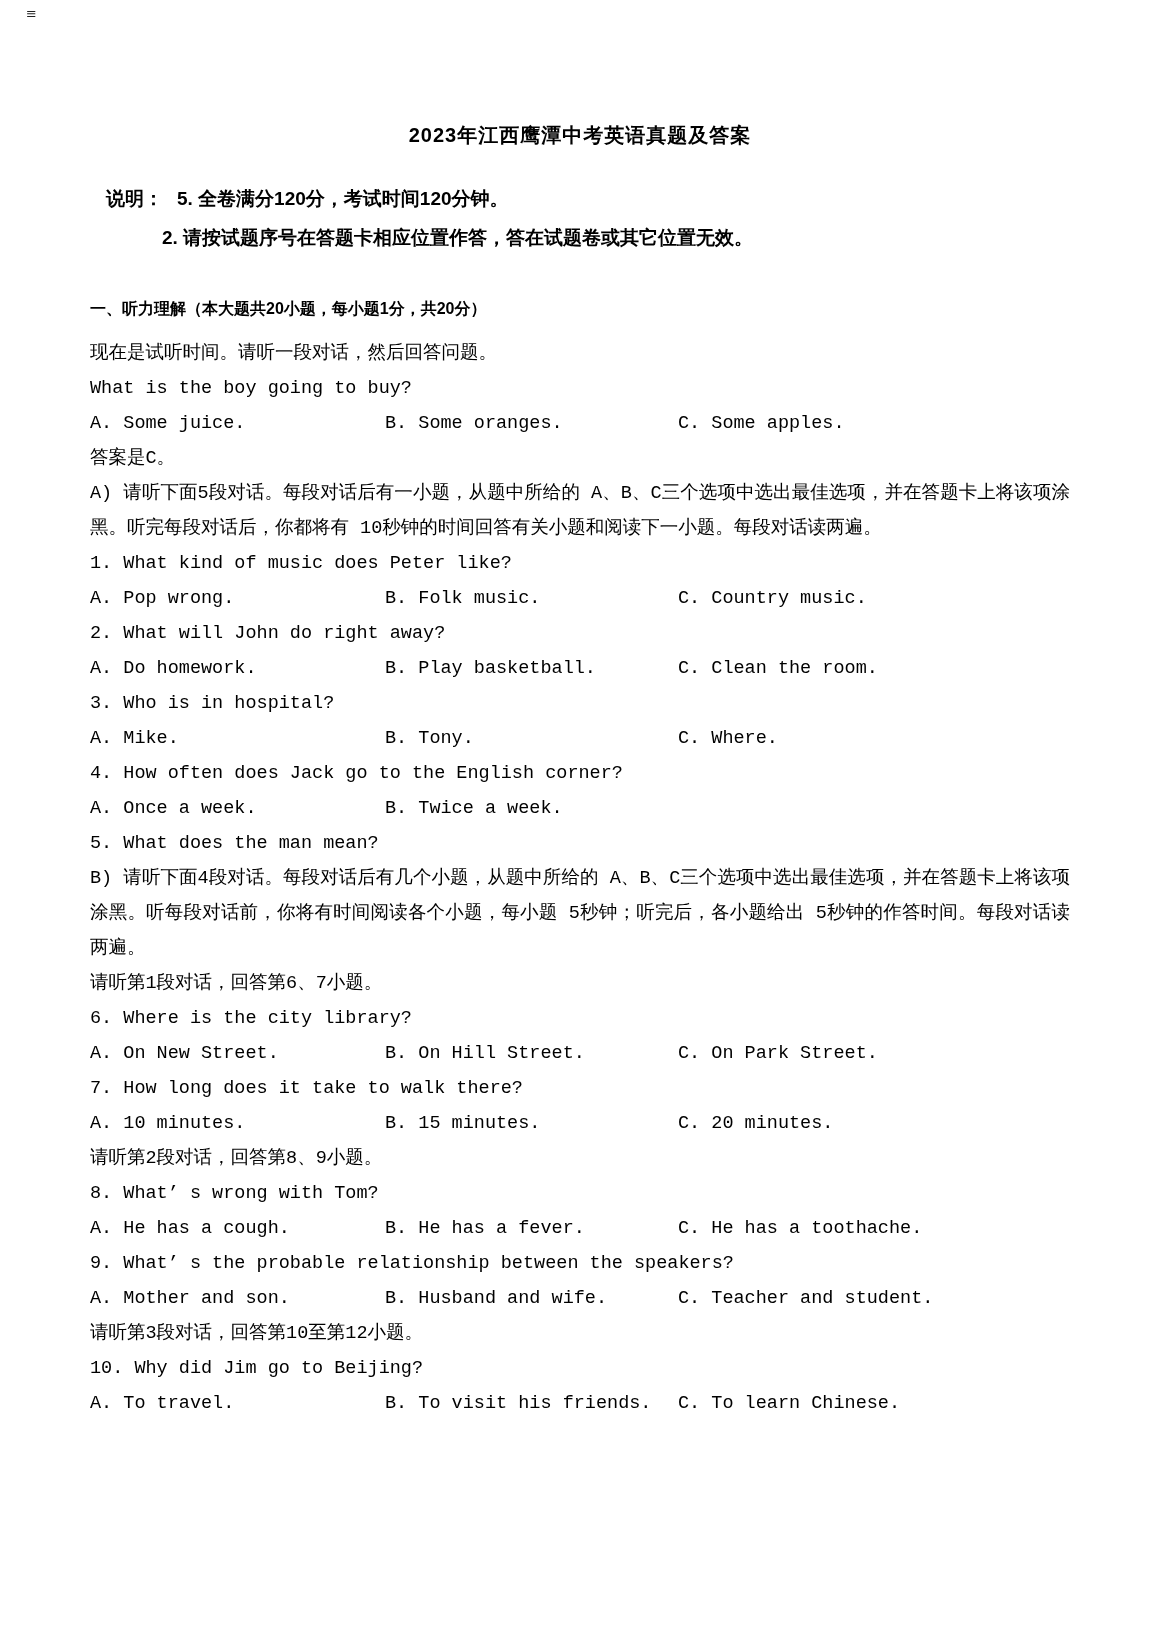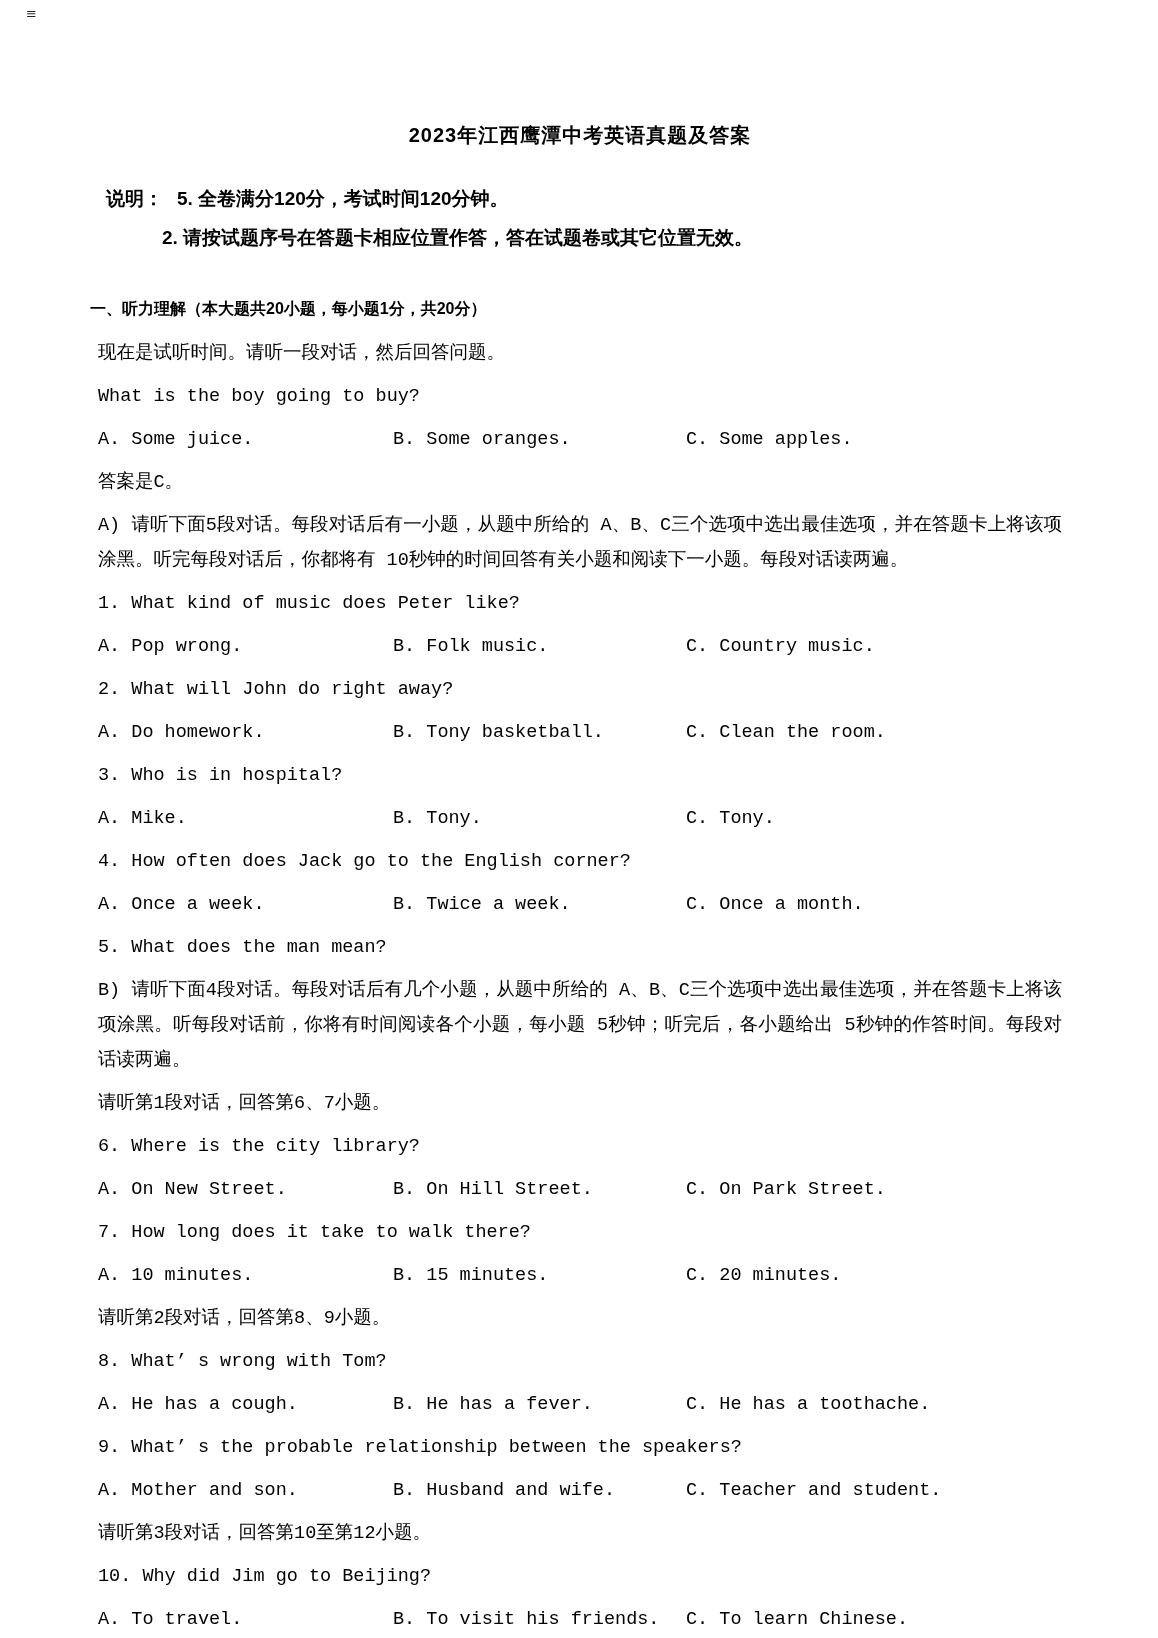--- a/index.html
+++ b/index.html
@@ -36,21 +36,21 @@
   .note-line { line-height: 39px; }
   .note-line .note-label { margin-right: 14px; margin-left: 16px; }
   .note-line.indented { padding-left: 72px; }
   .section-heading {
     margin: 42px 0 16px 0;
     font-size: 16px;
     font-weight: bold;
     font-family: "Liberation Sans", "DejaVu Sans", sans-serif;
   }
   #content { font-size: 18.5px; }
-  .line { line-height: 35px; margin: 8px; white-space: pre-wrap; }
+  .line { line-height: 35px; margin: 0; white-space: pre-wrap; }
   .line.para { text-align: justify; }
   .options-row { display: flex; line-height: 35px; }
   .opt { display: inline-block; }
   .opt-a { min-width: 295px; }
   .opt-b { min-width: 293px; }
   .opt-c { flex: 1; }
 </style>
 </head>
 <body>
 
@@ -72,25 +72,25 @@
 
   <div id="content">
       <div class="line cn">现在是试听时间。请听一段对话，然后回答问题。</div>
       <div class="line en">What is the boy going to buy?</div>
       <div class="line options-row"><span class="opt opt-a">A. Some juice.</span><span class="opt opt-b">B. Some oranges.</span><span class="opt opt-c">C. Some apples.</span></div>
       <div class="line cn">答案是C。</div>
       <div class="line para">A) 请听下面5段对话。每段对话后有一小题，从题中所给的 A、B、C三个选项中选出最佳选项，并在答题卡上将该项涂黑。听完每段对话后，你都将有 10秒钟的时间回答有关小题和阅读下一小题。每段对话读两遍。</div>
       <div class="line en">1. What kind of music does Peter like?</div>
       <div class="line options-row"><span class="opt opt-a">A. Pop wrong.</span><span class="opt opt-b">B. Folk music.</span><span class="opt opt-c">C. Country music.</span></div>
       <div class="line en">2. What will John do right away?</div>
-      <div class="line options-row"><span class="opt opt-a">A. Do homework.</span><span class="opt opt-b">B. Tony basketball.</span><span class="opt opt-c">C. Clean the room.</span></div>
+      <div class="line options-row"><span class="opt opt-a">A. Do homework.</span><span class="opt opt-b">B. Play basketball.</span><span class="opt opt-c">C. Clean the room.</span></div>
       <div class="line en">3. Who is in hospital?</div>
-      <div class="line options-row"><span class="opt opt-a">A. Mike.</span><span class="opt opt-b">B. Tony.</span><span class="opt opt-c">C. Tony.</span></div>
+      <div class="line options-row"><span class="opt opt-a">A. Mike.</span><span class="opt opt-b">B. Tony.</span><span class="opt opt-c">C. Where.</span></div>
       <div class="line en">4. How often does Jack go to the English corner?</div>
-      <div class="line options-row"><span class="opt opt-a">A. Once a week.</span><span class="opt opt-b">B. Twice a week.</span><span class="opt opt-c">C. Once a month.</span></div>
+      <div class="line options-row"><span class="opt opt-a">A. Once a week.</span><span class="opt opt-b">B. Twice a week.</span></div>
       <div class="line en">5. What does the man mean?</div>
       <div class="line para">B) 请听下面4段对话。每段对话后有几个小题，从题中所给的 A、B、C三个选项中选出最佳选项，并在答题卡上将该项涂黑。听每段对话前，你将有时间阅读各个小题，每小题 5秒钟；听完后，各小题给出 5秒钟的作答时间。每段对话读两遍。</div>
       <div class="line cn">请听第1段对话，回答第6、7小题。</div>
       <div class="line en">6. Where is the city library?</div>
       <div class="line options-row"><span class="opt opt-a">A. On New Street.</span><span class="opt opt-b">B. On Hill Street.</span><span class="opt opt-c">C. On Park Street.</span></div>
       <div class="line en">7. How long does it take to walk there?</div>
       <div class="line options-row"><span class="opt opt-a">A. 10 minutes.</span><span class="opt opt-b">B. 15 minutes.</span><span class="opt opt-c">C. 20 minutes.</span></div>
       <div class="line cn">请听第2段对话，回答第8、9小题。</div>
       <div class="line en">8. What’ s wrong with Tom?</div>
       <div class="line options-row"><span class="opt opt-a">A. He has a cough.</span><span class="opt opt-b">B. He has a fever.</span><span class="opt opt-c">C. He has a toothache.</span></div>

